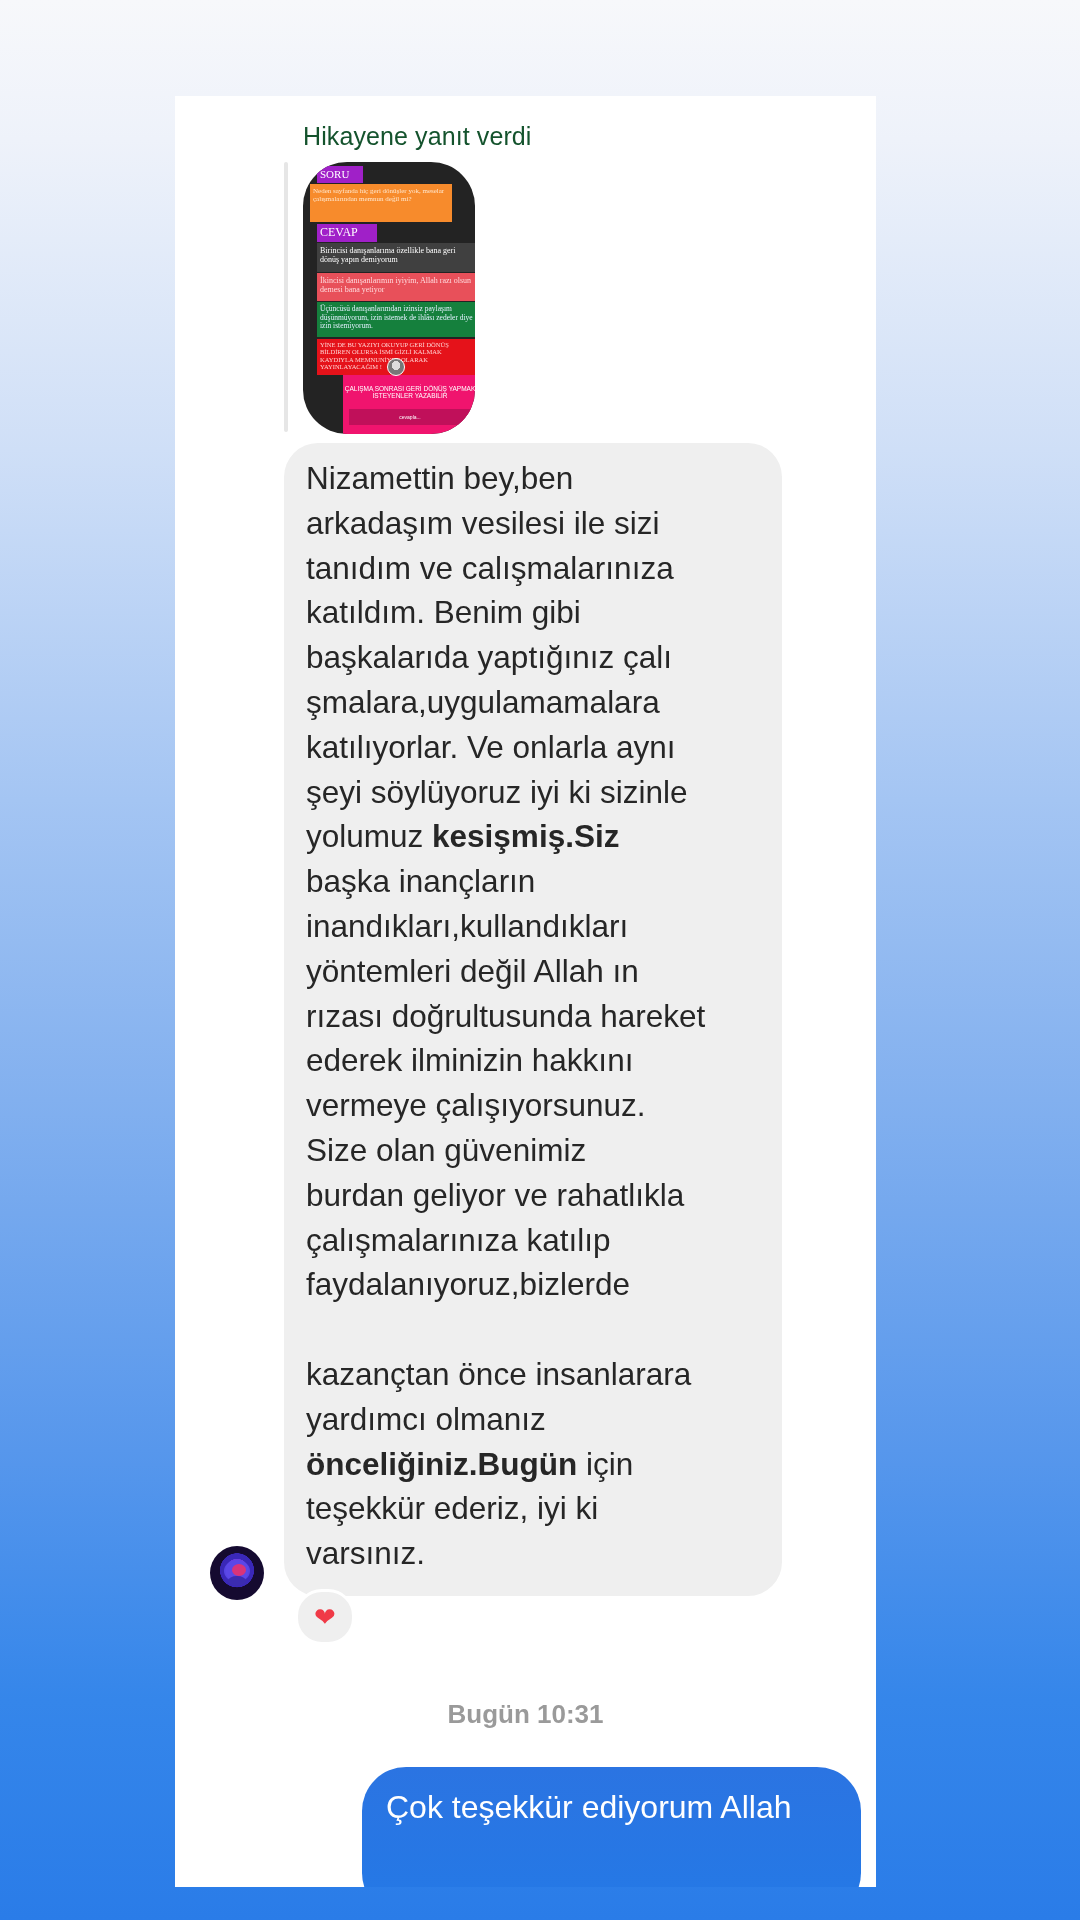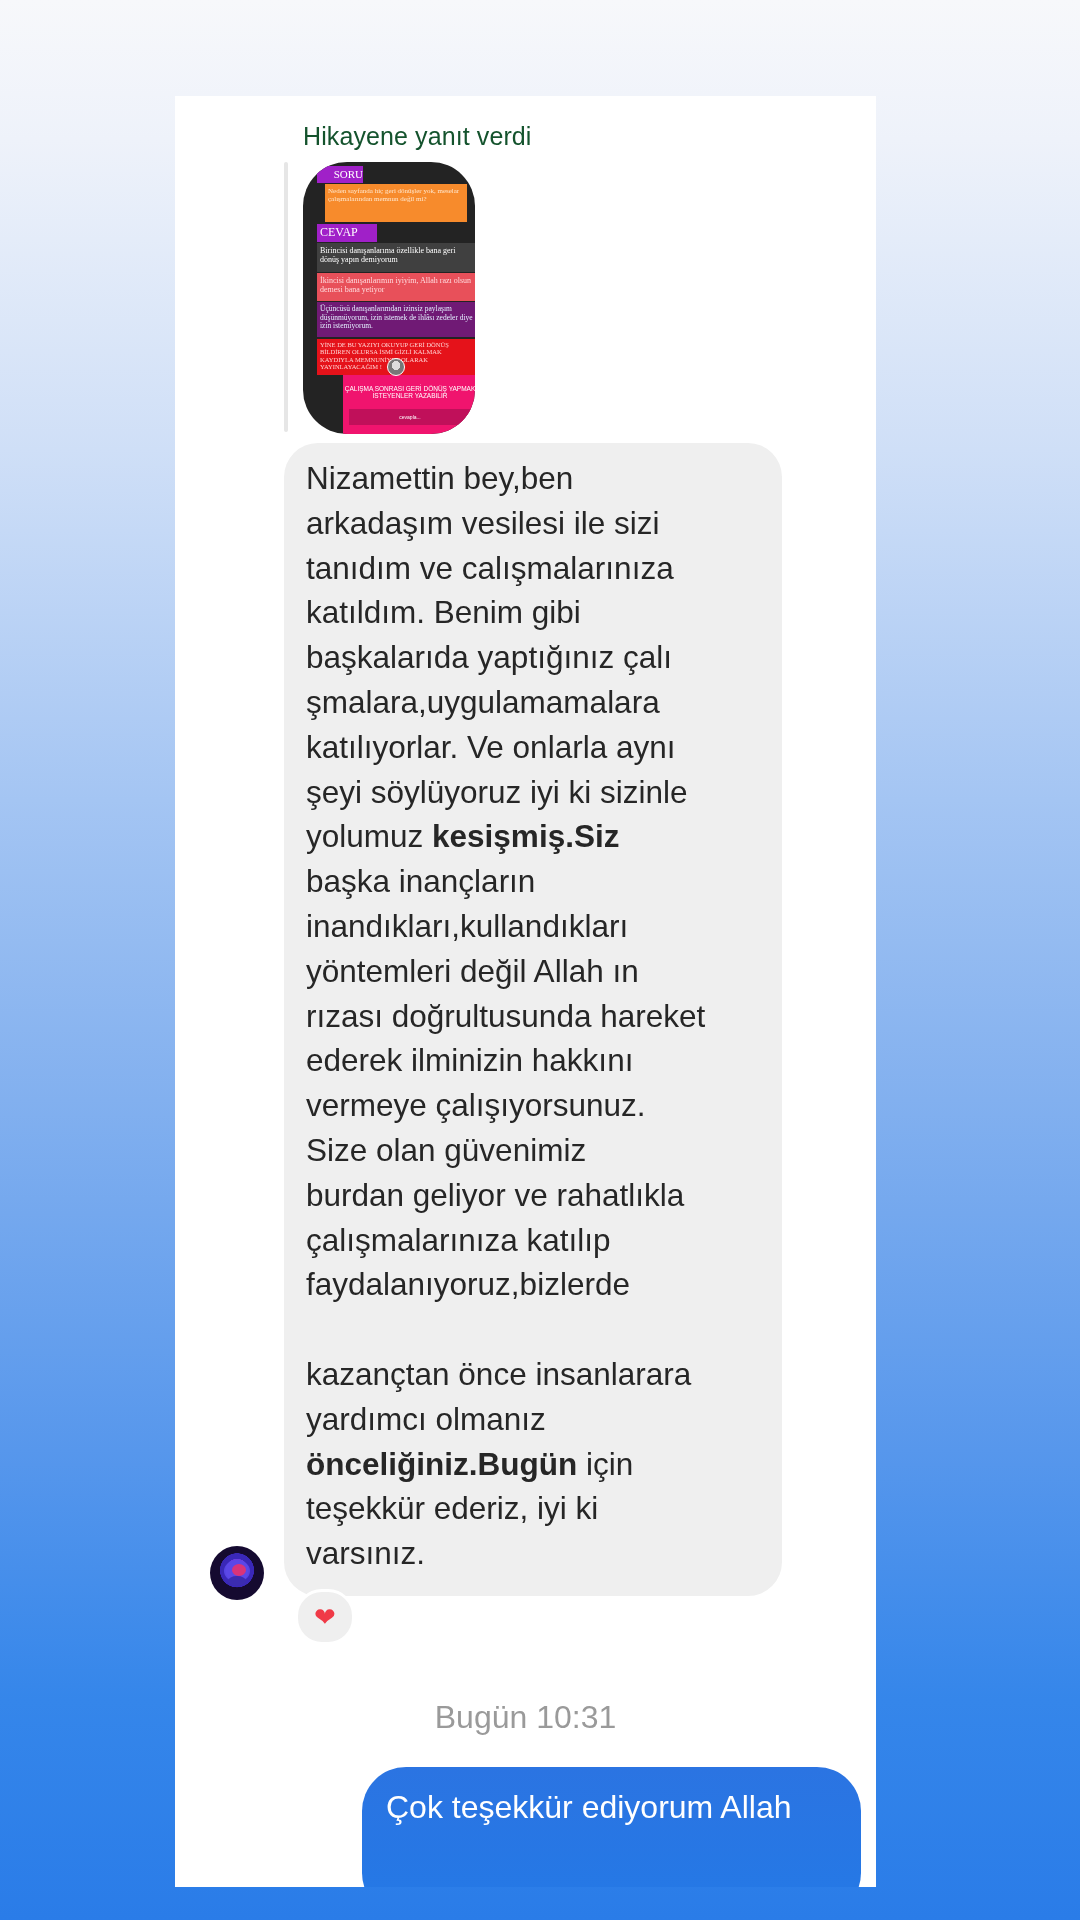--- a/index.html
+++ b/index.html
@@ -18,26 +18,26 @@
   }
   .reply-bar {
     position:absolute; left:109px; top:66px; width:4px; height:270px;
     background:#e6e6e6; border-radius:2px;
   }
   .story {
     position:absolute; left:128px; top:66px; width:172px; height:272px;
     background:#232323; border-radius:44px; overflow:hidden;
   }
   .story .blk { position:absolute; font-family:"Liberation Serif", serif; color:#fff; line-height:1.15; overflow:hidden; }
-  .story .soru { left:14px; top:4px; width:46px; height:17px; background:#a020c8; font-size:11px; padding:2px 0 0 3px; box-sizing:border-box;text-align:right; }
-  .story .q { left:22px; top:22px; width:142px; height:38px; background:#f78b2c; font-size:7px; padding:3px 3px; box-sizing:border-box; color:#ffe6cc; }
+  .story .soru { left:14px; top:4px; width:46px; height:17px; background:#a020c8; font-size:11px; padding:2px 0 0 3px; box-sizing:border-box; }
+  .story .q { left:7px; top:22px; width:142px; height:38px; background:#f78b2c; font-size:7px; padding:3px 3px; box-sizing:border-box; color:#ffe6cc; }
   .story .cevap { left:14px; top:62px; width:60px; height:18px; background:#a020c8; font-size:12px; padding:2px 0 0 3px; box-sizing:border-box; }
   .story .a1 { left:14px; top:81px; width:162px; height:29px; background:#404040; font-size:8px; padding:3px; box-sizing:border-box; }
   .story .a2 { left:14px; top:111px; width:162px; height:28px; background:#e8505a; font-size:8px; padding:3px; box-sizing:border-box; color:#ffd9dc; }
-  .story .a3 { left:14px; top:140px; width:162px; height:35px; background:#701a75; font-size:7.5px; padding:3px; box-sizing:border-box; color:#e3f0ff; }
+  .story .a3 { left:14px; top:140px; width:162px; height:35px; background:#15803d; font-size:7.5px; padding:3px; box-sizing:border-box; color:#e3f0ff; }
   .story .a4 { left:14px; top:177px; width:158px; height:36px; background:#e5121a; font-size:6.5px; padding:2px 3px; box-sizing:border-box; color:#ffd0d0; }
   .story .mini-avatar { position:absolute; left:84px; top:196px; width:16px; height:16px; border-radius:50%; background:radial-gradient(circle at 50% 40%, #ddd 0 35%, #777 36% 100%); border:1px solid #fff; }
   .story .pink { left:40px; top:213px; width:134px; height:60px; background:#f0146e; font-family:"Liberation Sans", sans-serif; font-size:6.5px; text-align:center; padding-top:10px; box-sizing:border-box; }
   .story .pink .inner { position:absolute; left:6px; top:34px; width:122px; height:16px; background:#c0105a; font-size:5px; line-height:16px; }
 
   .avatar {
     position:absolute; left:35px; top:1450px; width:54px; height:54px; border-radius:50%;
     background: radial-gradient(circle at 50% 45%, #d0306a 0 10%, #6a3ee0 11% 28%, #3a28b8 29% 42%, #150a30 43% 100%);
     overflow:hidden;
   }
@@ -51,21 +51,21 @@
   }
   .bubble-in b { font-weight:bold; }
   .reaction {
     position:absolute; left:120px; top:1493px; width:54px; height:50px;
     background:#efefef; border:3px solid #fff; border-radius:27px;
     display:flex; align-items:center; justify-content:center;
     font-size:26px; color:#f03a47;
   }
   .timestamp {
     position:absolute; left:0; width:100%; top:1603px; text-align:center;
-    font-size:32px; color:#9a9a9a;
+    font-size:26px; color:#9a9a9a;font-weight:bold;
   }
   .bubble-out {
     position:absolute; left:187px; top:1671px; width:499px; height:150px;
     background:linear-gradient(to bottom, #2b74e2, #2479e6);
     border-radius:44px;
     padding:18px 22px 0 24px; box-sizing:border-box;
     font-size:32px; line-height:44px; color:#ffffff;
   }
   .bubble-out .line { display:block; white-space:nowrap; }
 </style>

